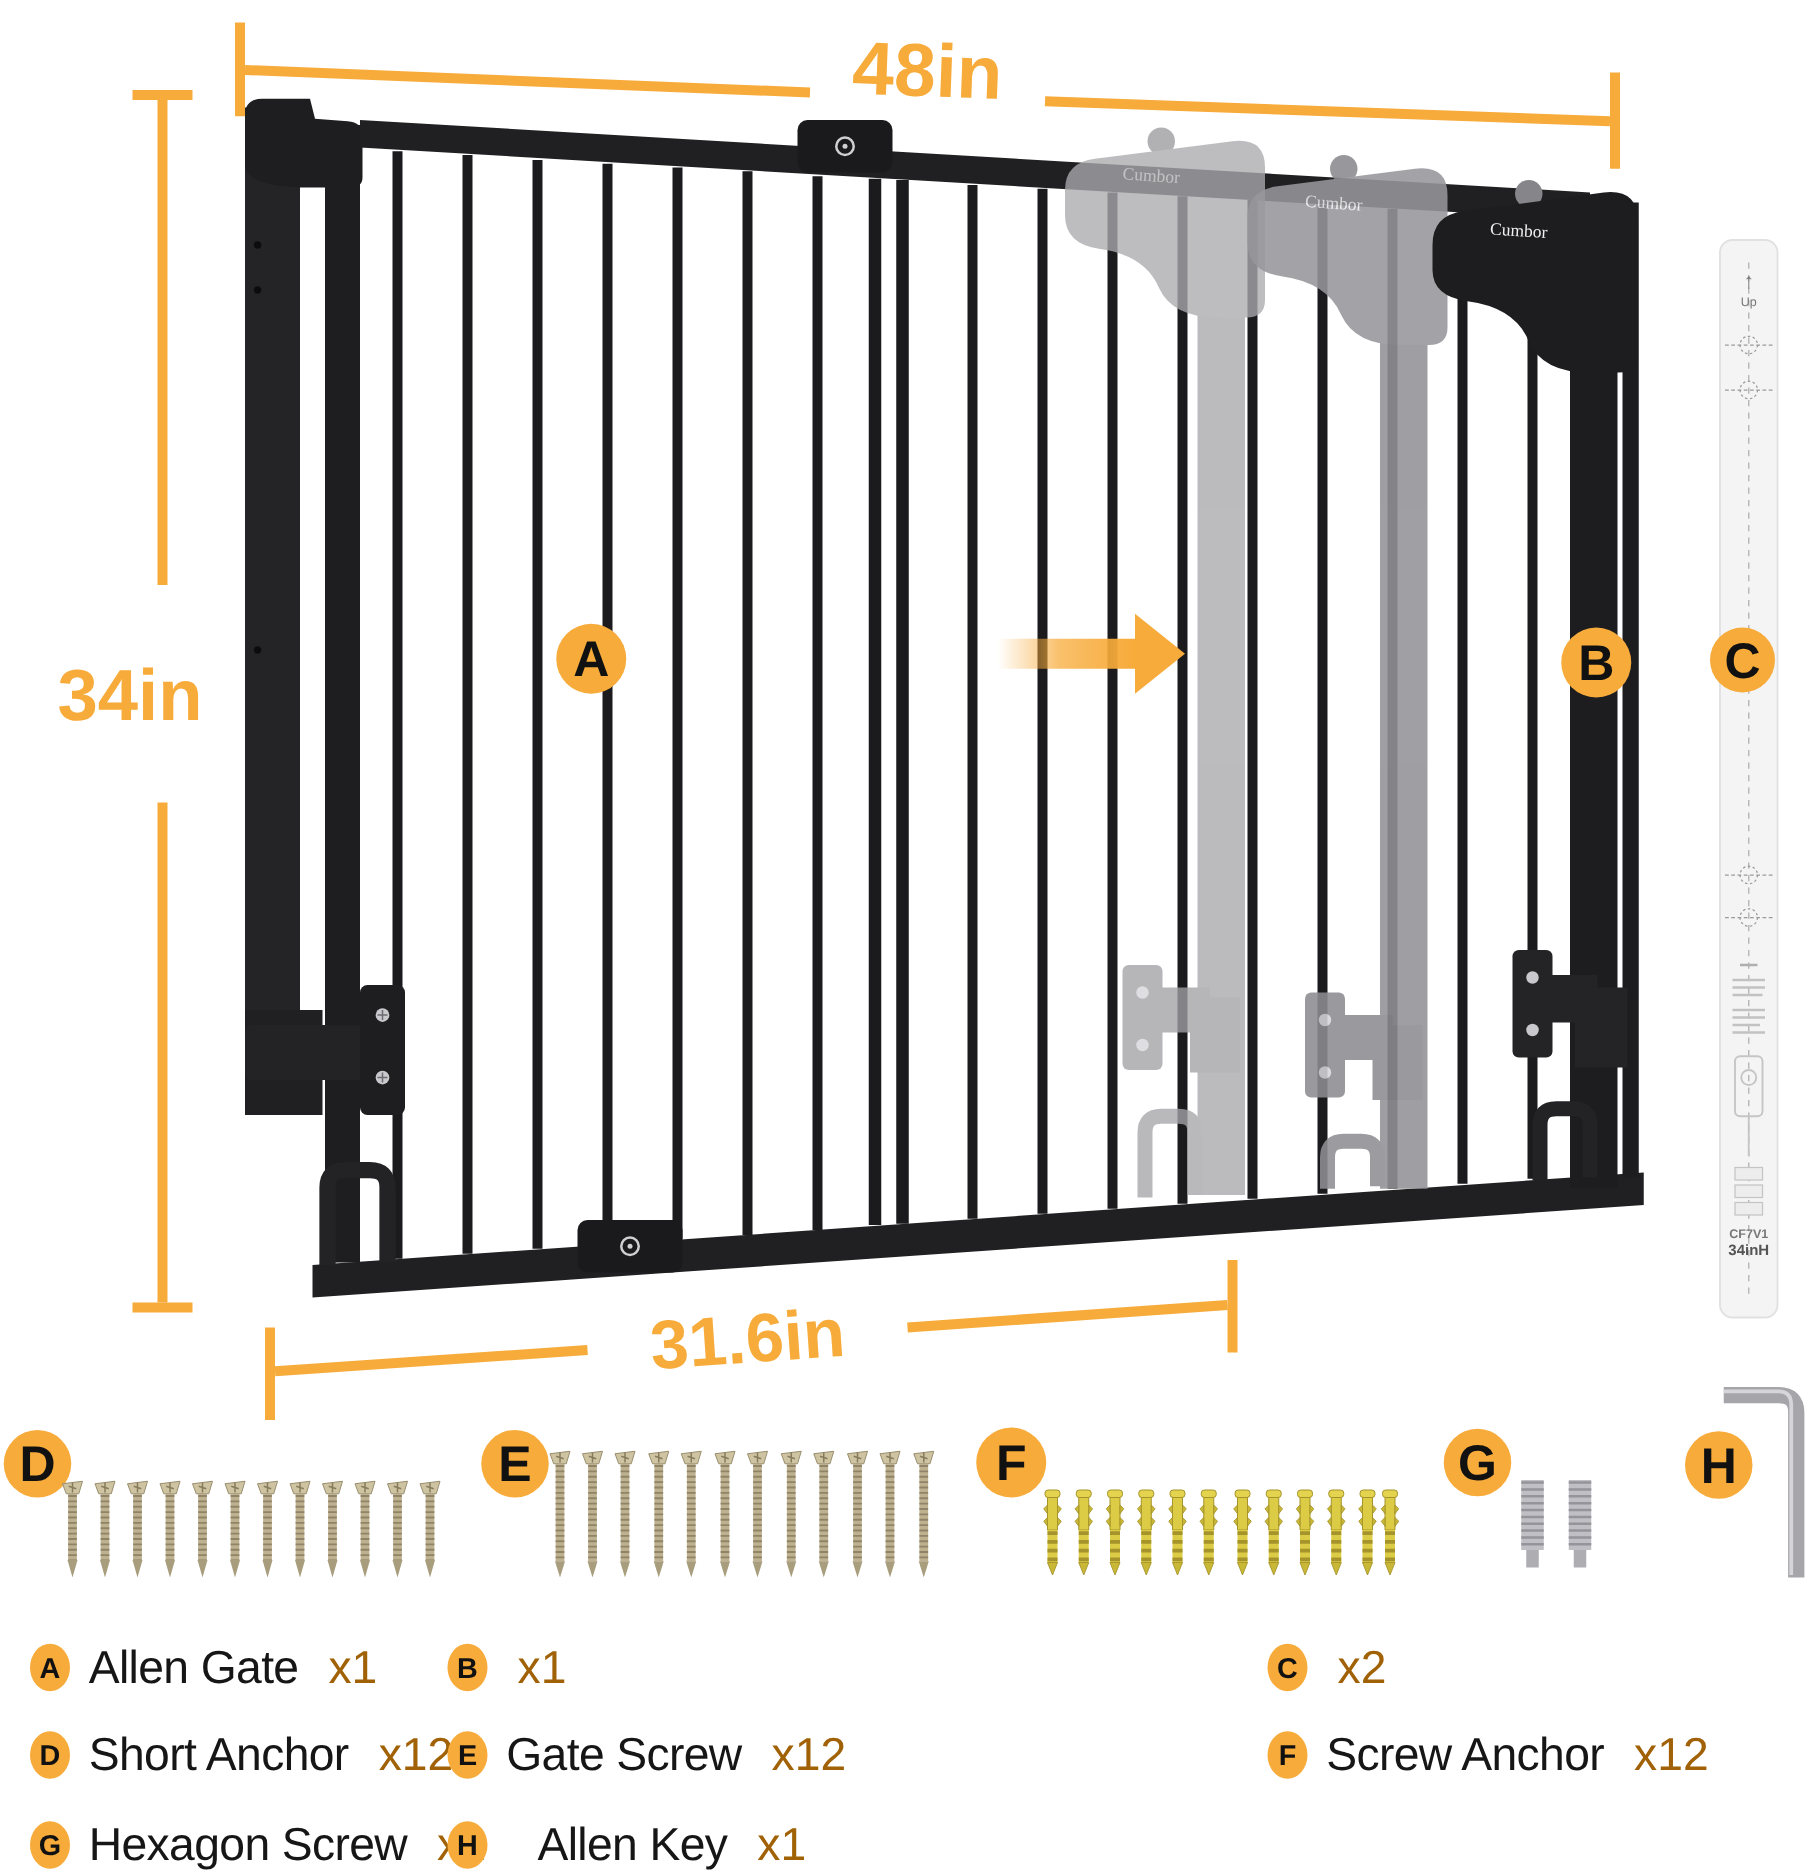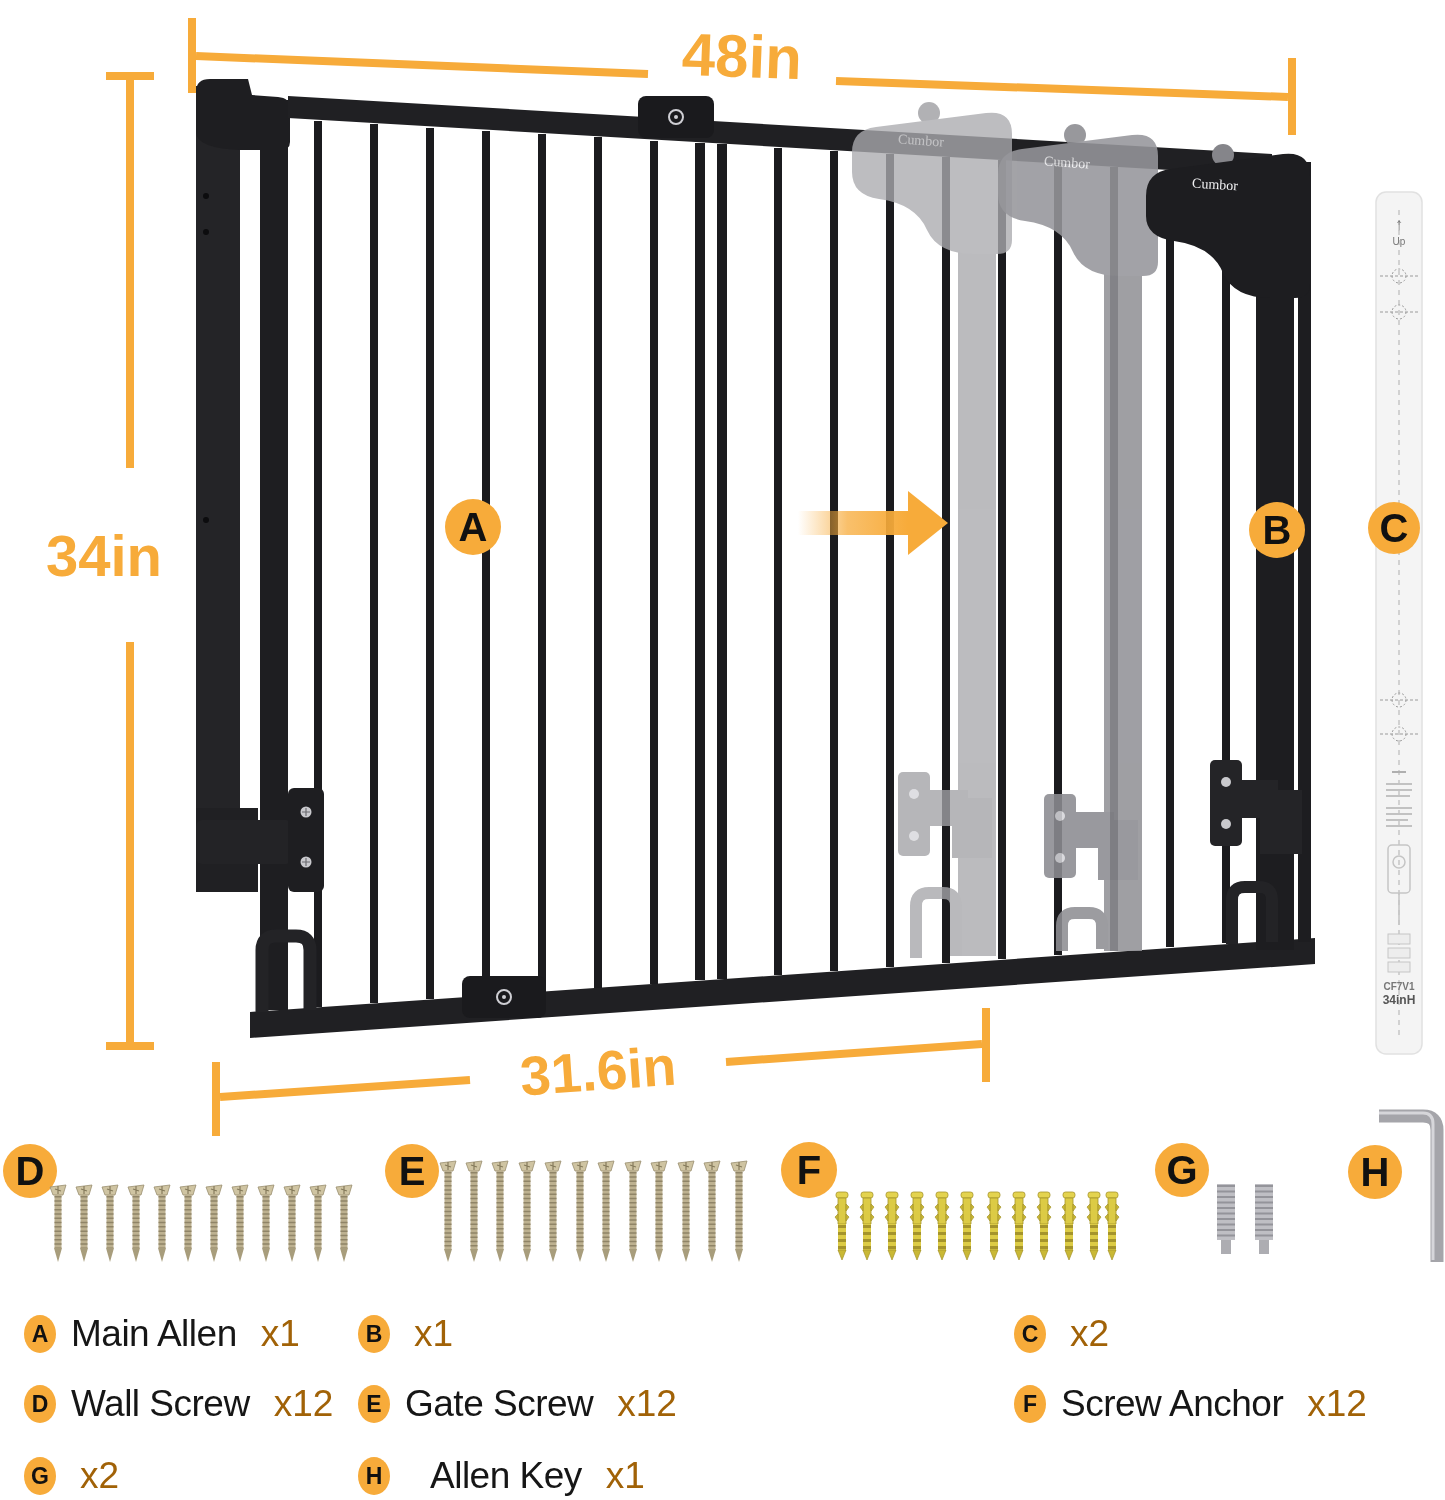--- a/index.html
+++ b/index.html
@@ -320,50 +320,51 @@
   <g>
     <path d="M1379,1116 H1423 Q1437,1116 1437,1130 V1262" fill="none" stroke="#A5A5AA" stroke-width="13"></path>
     <path d="M1379,1113 H1423 Q1433,1113 1433,1124 V1260" fill="none" stroke="#D6D6DA" stroke-width="3"></path>
   </g>
 </svg>
 
 <div>
 
   <div class="legend-item" style="left:24px;top:1312px;">
     <span class="legend-badge">A</span>
-    <span class="legend-name">Main Allen</span>
+    <span class="legend-name">Allen Gate</span>
     <span class="legend-count">x1</span>
   </div>
   <div class="legend-item" style="left:358px;top:1312px;">
     <span class="legend-badge">B</span>
     <span class="legend-count">x1</span>
   </div>
   <div class="legend-item" style="left:1014px;top:1312px;">
     <span class="legend-badge">C</span>
     <span class="legend-count">x2</span>
   </div>
 
   <div class="legend-item" style="left:24px;top:1382px;">
     <span class="legend-badge">D</span>
-    <span class="legend-name">Wall Screw</span>
+    <span class="legend-name">Short Anchor</span>
     <span class="legend-count">x12</span>
   </div>
   <div class="legend-item" style="left:358px;top:1382px;">
     <span class="legend-badge">E</span>
     <span class="legend-name">Gate Screw</span>
     <span class="legend-count">x12</span>
   </div>
   <div class="legend-item" style="left:1014px;top:1382px;">
     <span class="legend-badge">F</span>
     <span class="legend-name">Screw Anchor</span>
     <span class="legend-count">x12</span>
   </div>
 
   <div class="legend-item" style="left:24px;top:1454px;">
     <span class="legend-badge">G</span>
+    <span class="legend-name">Hexagon Screw</span>
     <span class="legend-count">x2</span>
   </div>
   <div class="legend-item" style="left:358px;top:1454px;">
     <span class="legend-badge">H</span>
     <span class="legend-name" style="margin-left:40px">Allen Key</span>
     <span class="legend-count">x1</span>
   </div>
 </div>
 
 </div>

